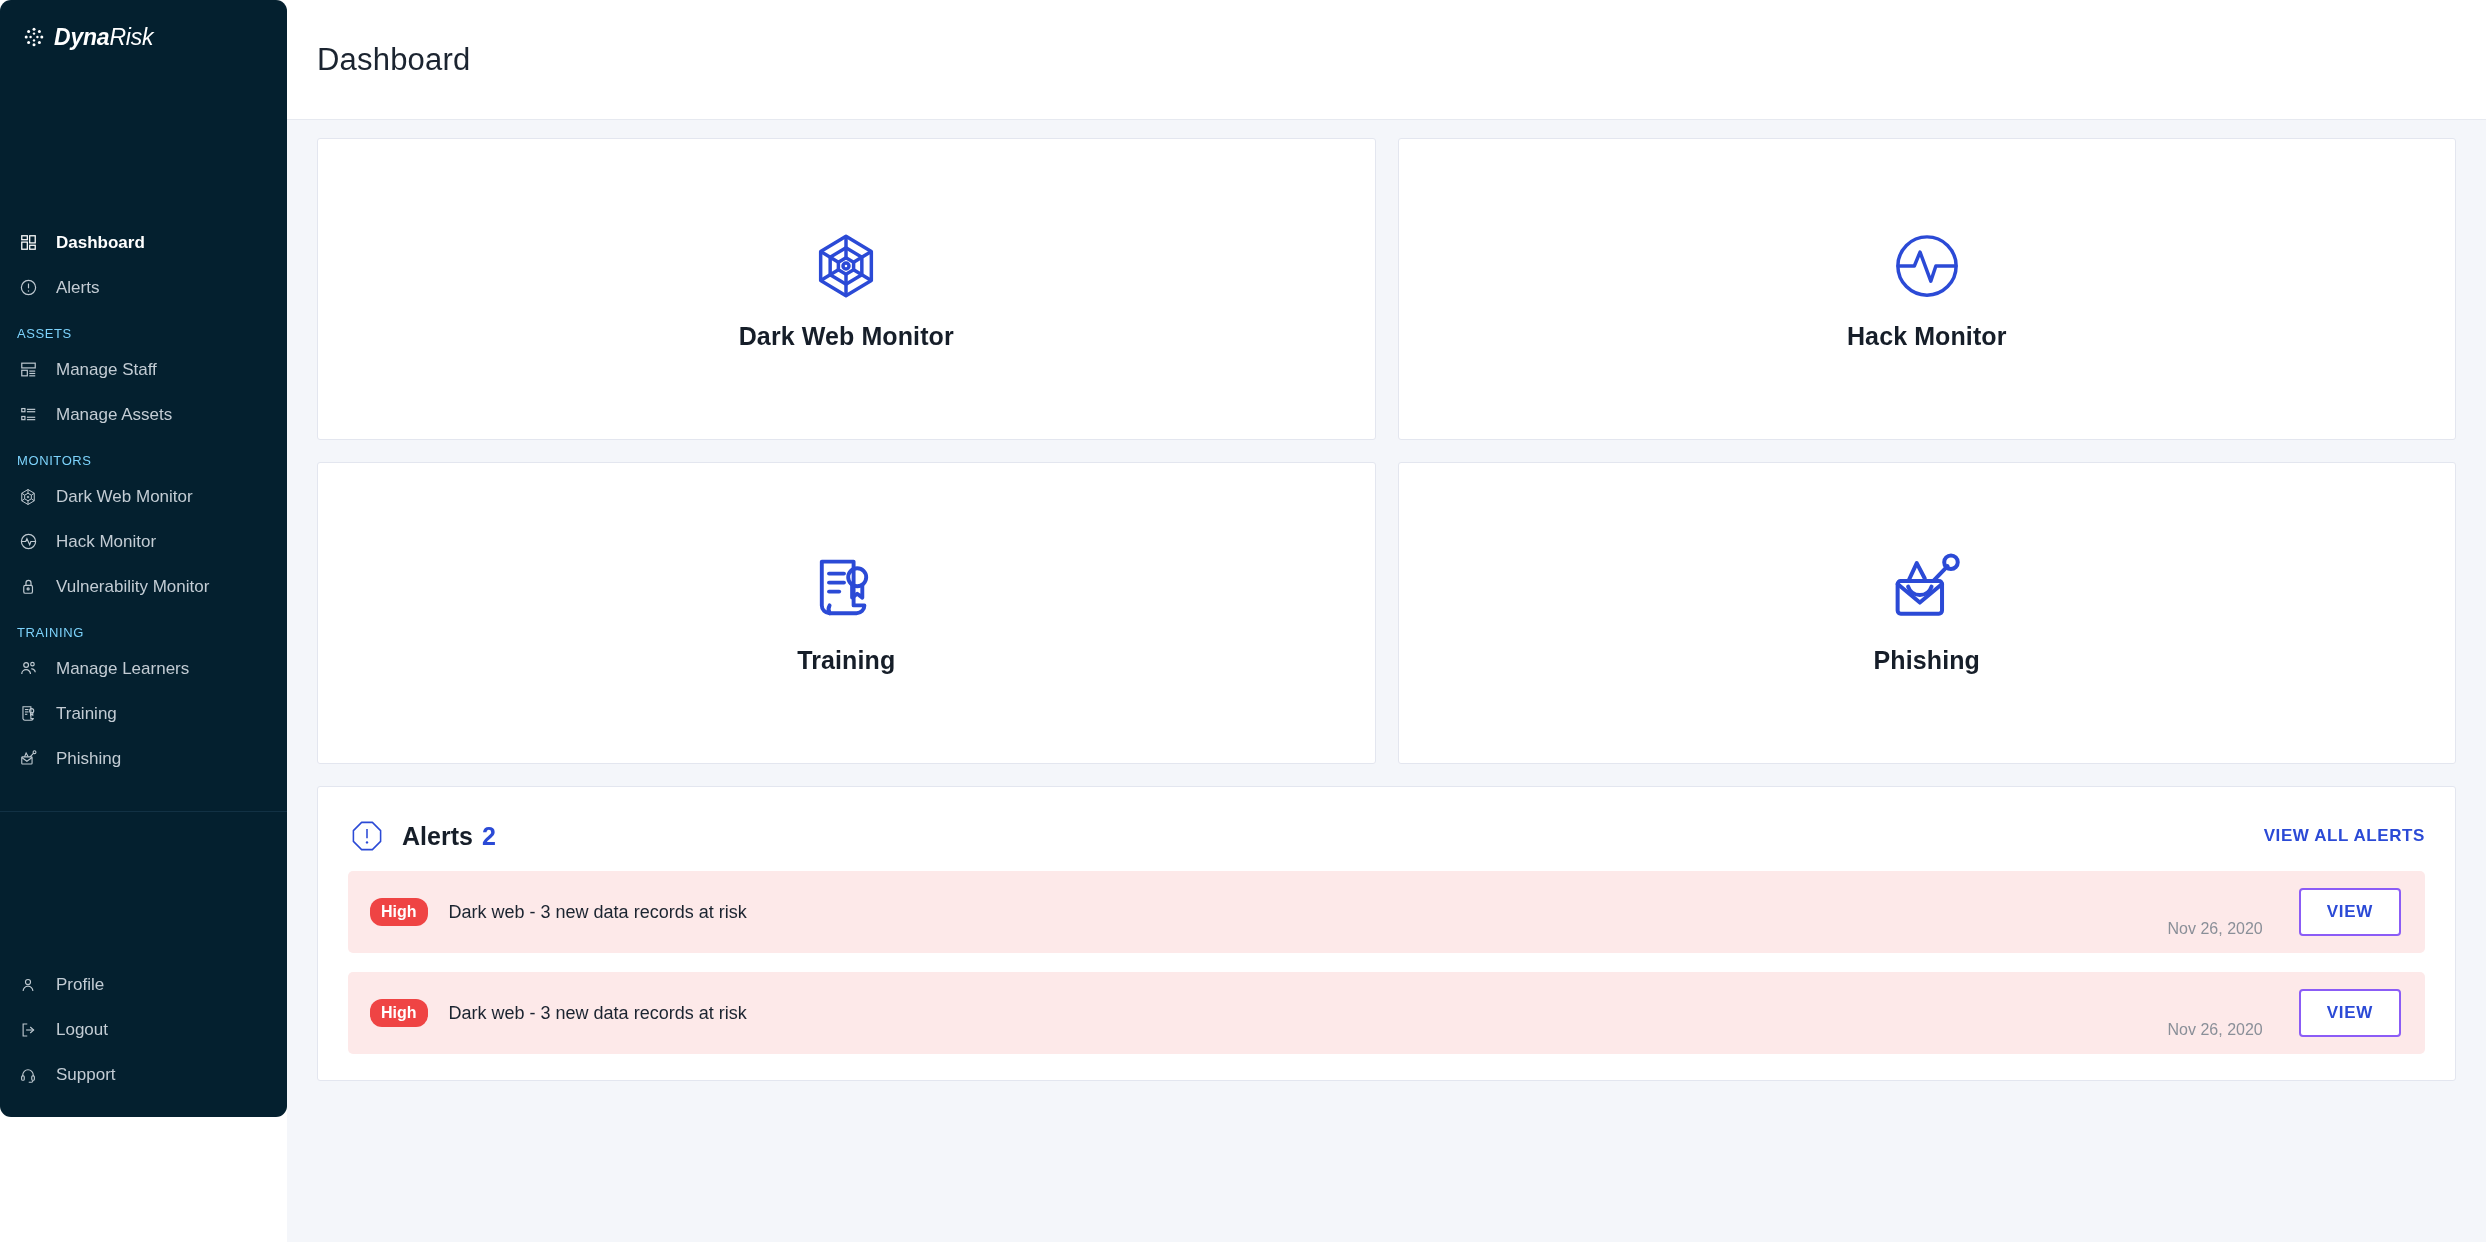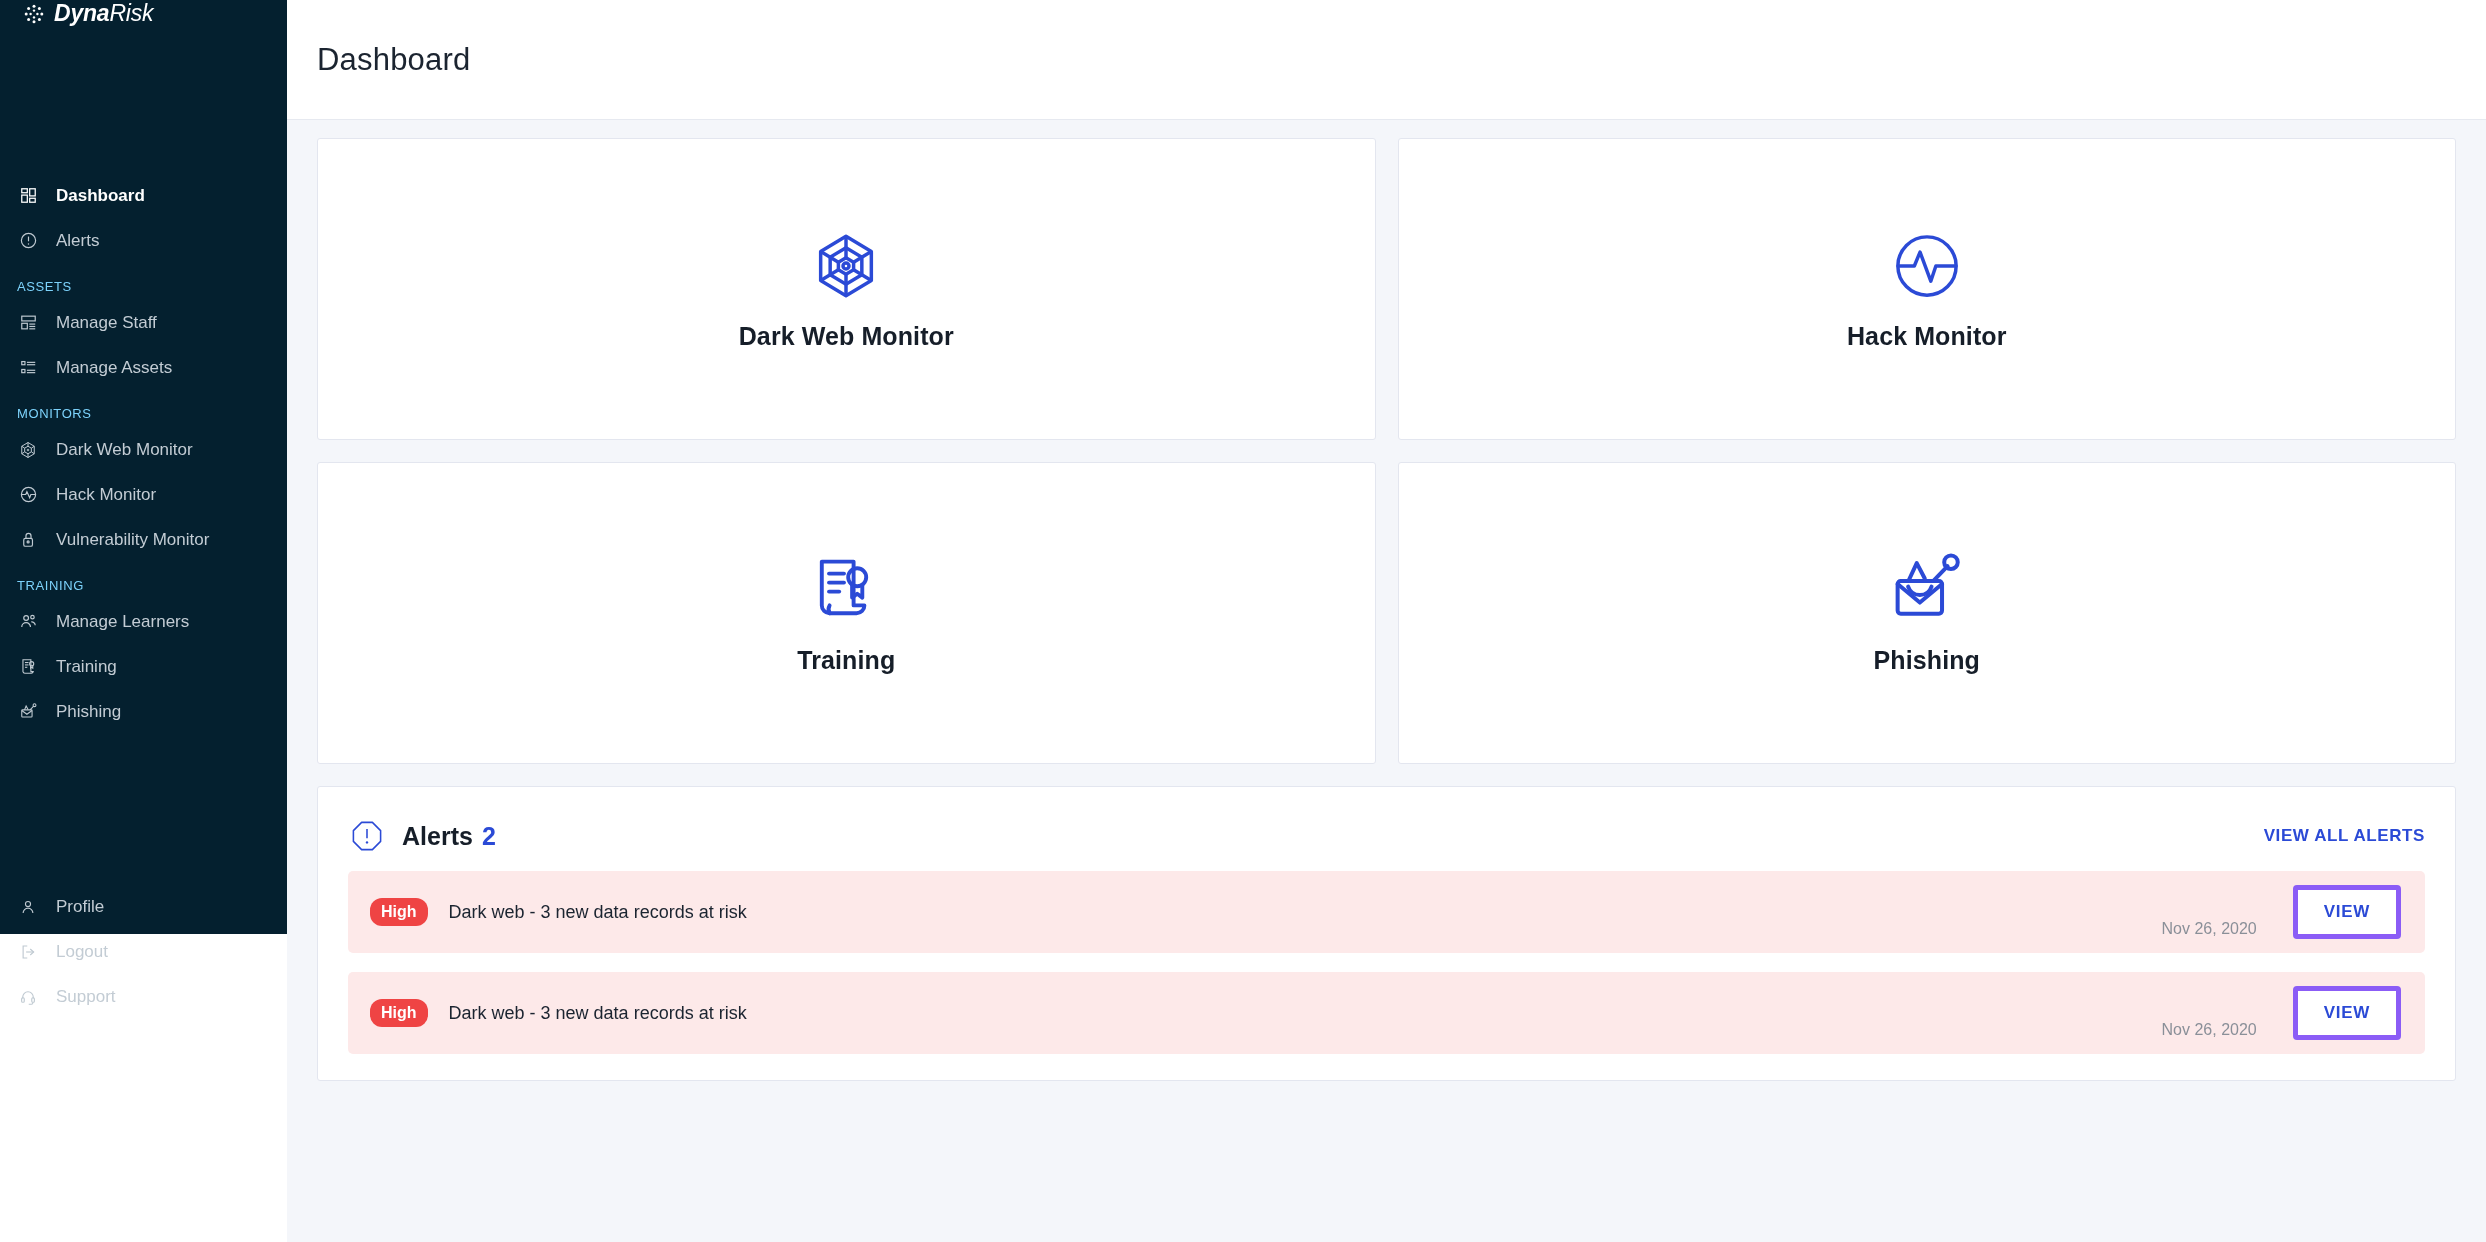--- a/index.html
+++ b/index.html
@@ -7,25 +7,25 @@
   html, body {
     width: 2486px; height: 1242px;
     font-family: "Liberation Sans", sans-serif;
     background: #ffffff;
     overflow: hidden;
   }
   .app { display: flex; width: 2486px; height: 1242px; }
 
   
   .sidebar {
-    width: 287px; height: 934px;
+    width: 287px; height: 1117px;
     background: #04202F;
     flex: 0 0 287px;
     position: relative;
-    display: flex; flex-direction: column;
+    display: flex; flex-direction: column; border-radius: 11px;
   }
   .brand {
     height: 74px;
     display: flex; align-items: center;
     padding-left: 22px;
     gap: 8px;
   }
   .brand-mark { width: 24px; height: 24px; flex: 0 0 24px; }
   .brand-text {
     color: #ffffff;
@@ -181,21 +181,21 @@
   .alert-row .spacer { flex: 1 1 auto; }
   .alert-date {
     font-size: 16px;
     color: #8A8F98;
     margin-right: 36px;
     white-space: nowrap;
     margin-top: 33px;
   }
   .view-btn {
     background: #ffffff;
-    border: 5px solid #8b5cf6;
+    border: 2px solid #8b5cf6;
     border-radius: 4px;
     color: #2B4AD6;
     font-size: 17px;
     font-weight: 700;
     letter-spacing: 0.7px;
     padding: 12px 26px;
     cursor: pointer;
     font-family: "Liberation Sans", sans-serif;
   }
 </style>

